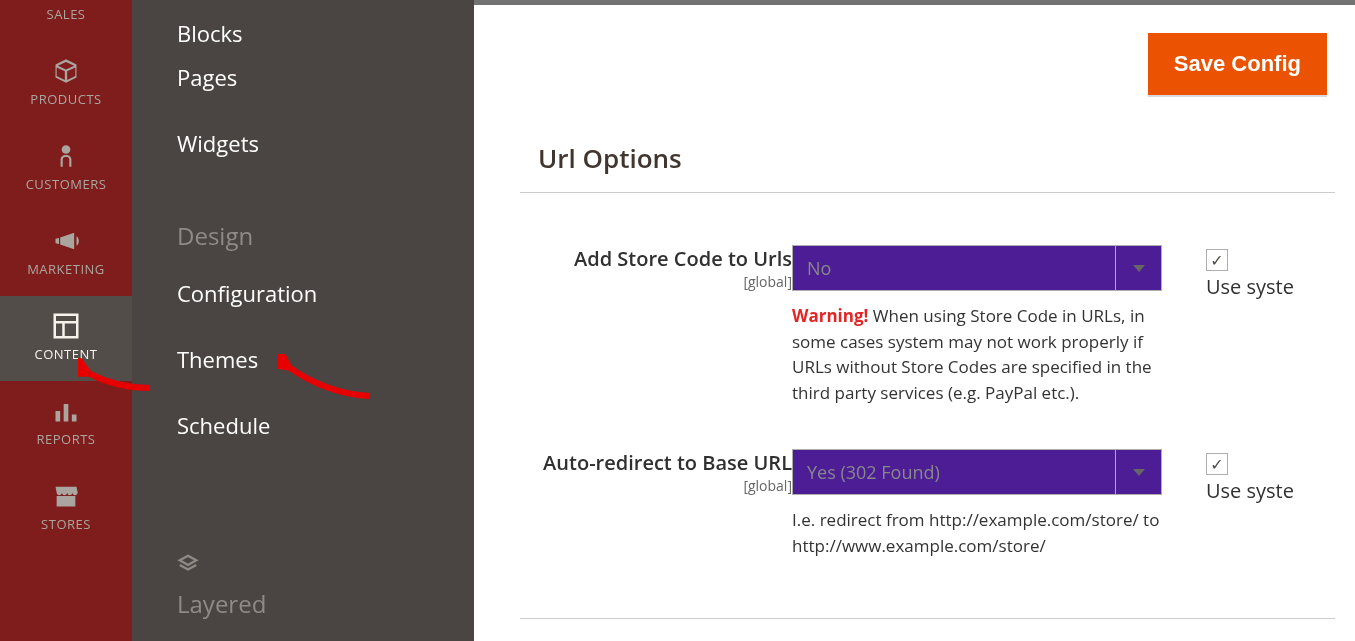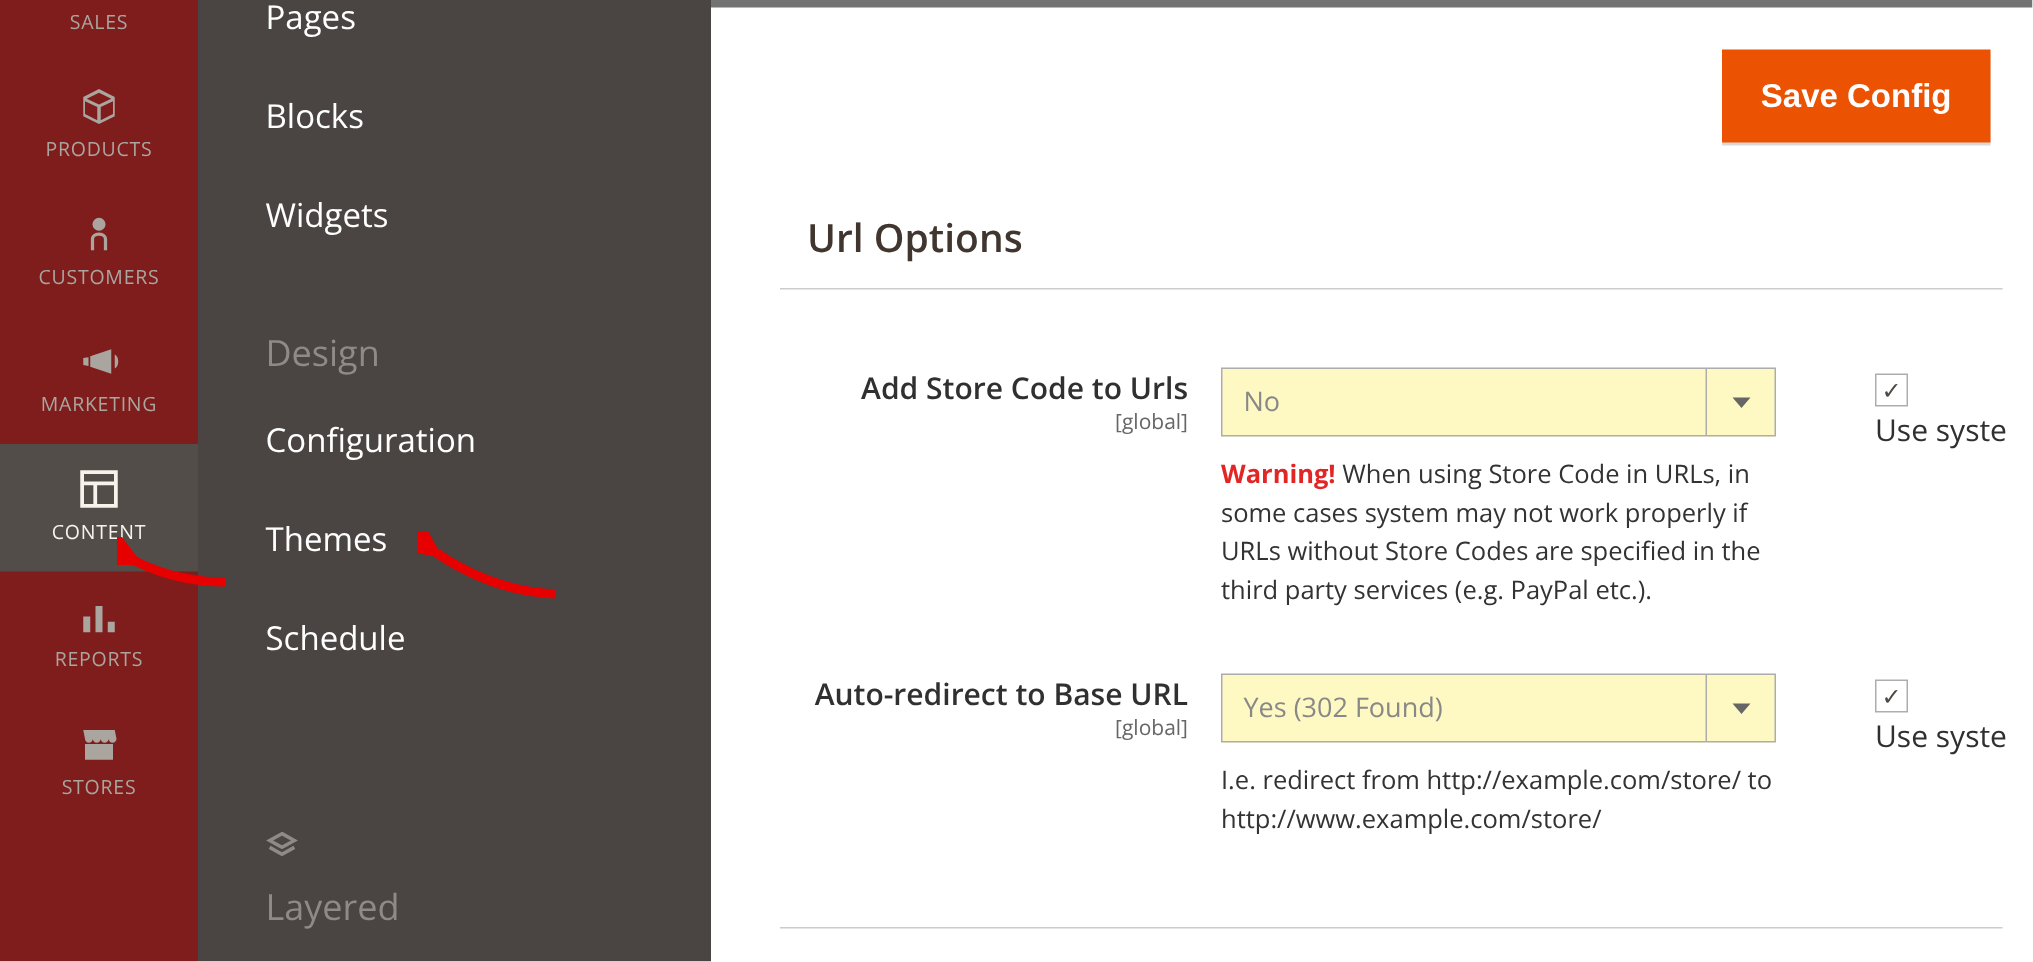--- a/index.html
+++ b/index.html
@@ -43,28 +43,28 @@
     background: #eb5202; color: #fff; border: 0;
     font-size: 22px; font-weight: 600; padding: 18px 26px; cursor: pointer;
     box-shadow: 0 2px 0 rgba(0,0,0,.15);
   }
   .content { padding: 135px 0 0 64px; }
   .section-title {
     font-size: 26px; font-weight: 600; color: #41362f; padding-bottom: 10px;
   }
   .section-underline { border-bottom: 1px solid #ccc; margin-top: 6px; margin-left: 0; margin-right: 20px; }
 
-  .field-row { display:flex; gap: 22px; padding-top: 52px; }
+  .field-row { display:flex; padding-top: 52px; }
   .field-label-col { width: 300px; min-width:300px; text-align: right; }
   .field-label { font-size: 20px; font-weight: 600; color: #303030; }
   .field-scope { font-size: 14px; color: #666; }
   .field-input-col { width: 370px; min-width:370px; }
   .select-box {
     display:flex; align-items:center; justify-content:space-between;
-    height: 46px; border: 1px solid #adadad; background: #fef9c3;
+    height: 46px; border: 1px solid #adadad; background: #4c1d95;
     color: #303030; font-size: 18px; padding: 0 14px; cursor: default;
   }
   .select-box .caret-box {
     width: 46px; height: 44px; margin-right: -14px;
     border-left: 1px solid #adadad; display:flex;align-items:center;justify-content:center;
   }
   .select-box .caret-box:before {
     content:""; width:0;height:0;border-left:6px solid transparent;border-right:6px solid transparent;border-top:7px solid #666;
   }
   .field-note { font-size: 17px; color: #333; padding-top: 12px; line-height: 1.5; }
@@ -149,22 +149,22 @@
     <span class="rail-icon">
       <svg viewBox="0 0 24 24" width="30" height="28" fill="#aaa59f">
           <path d="M3 4h18l1 5c0 1.3-1 2.3-2.3 2.3S17.5 10.3 17.5 9c0 1.3-1 2.3-2.3 2.3S13 10.3 13 9c0 1.3-1 2.3-2.3 2.3S8.5 10.3 8.5 9c0 1.3-1 2.3-2.3 2.3S4 10.3 4 9L3 4zm1 8h16v9H4v-9z"></path>
         </svg>
     </span>
     <span class="rail-label">STORES</span>
   </div>
 </div>
 
 <div class="submenu">
+  <a href="#">Blocks</a>
   <a href="#" style="padding-top:0;">Pages</a>
-  <a href="#">Blocks</a>
   <a href="#">Widgets</a>
 
   <span class="group">Design</span>
 
   <a href="#" style="padding-top:4px;">Configuration</a>
   <a href="#">Themes</a>
   <a href="#">Schedule</a>
 
   <span class="group with-hash" style="padding-top:95px;color:#8f8a85;">
     <span>

